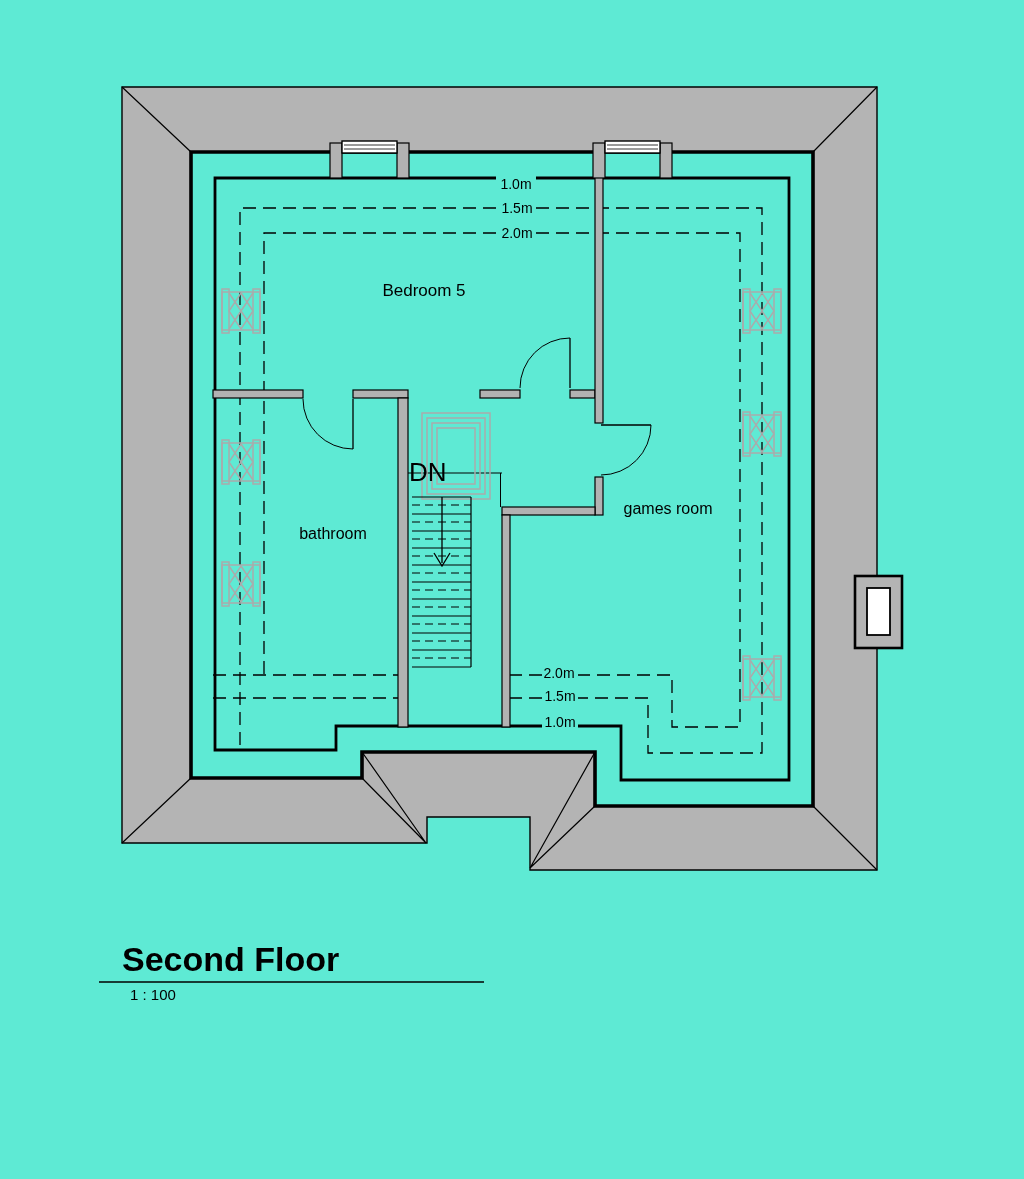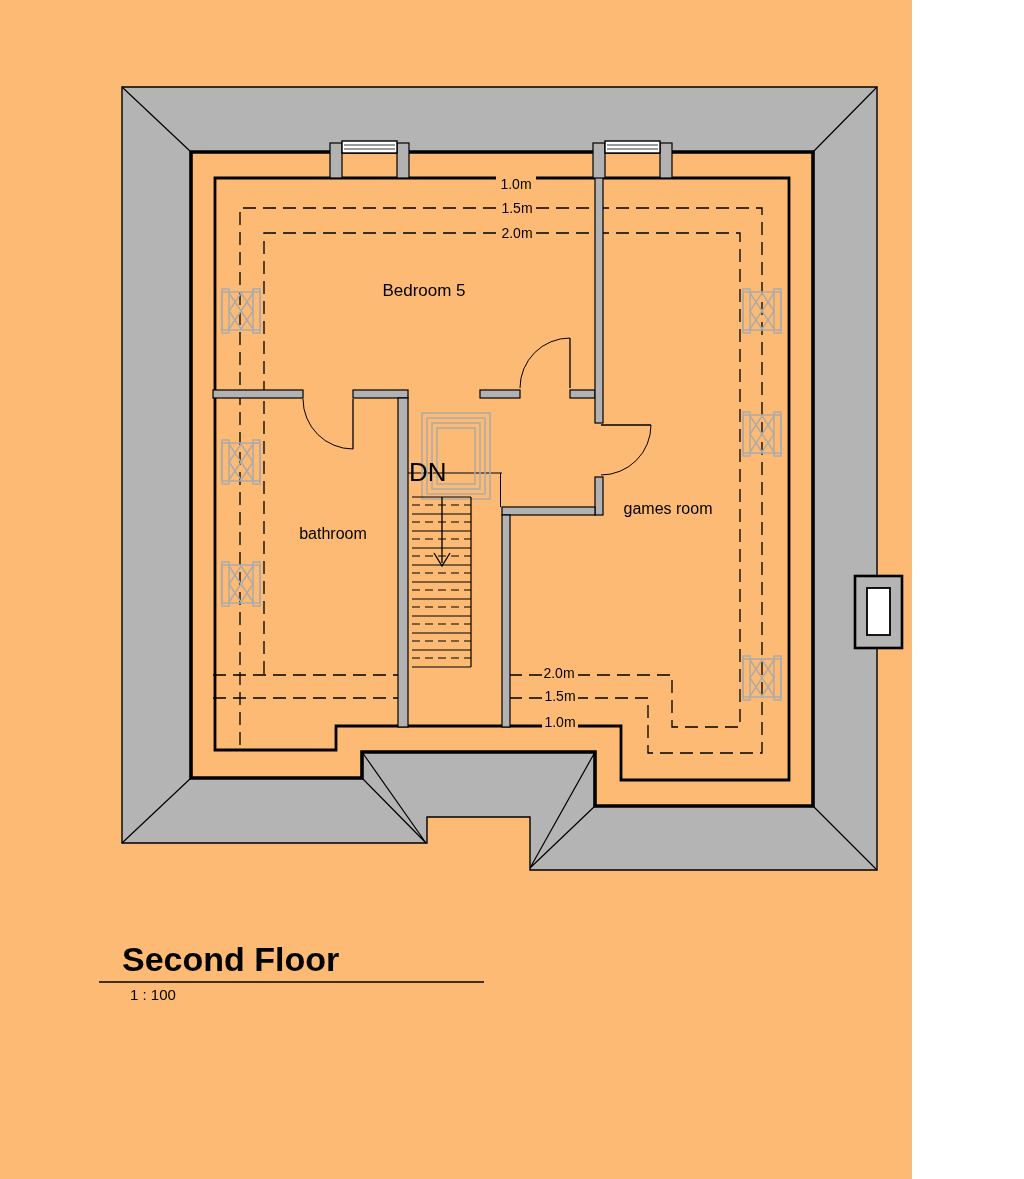--- a/index.html
+++ b/index.html
@@ -1,19 +1,19 @@
 <!DOCTYPE html>
 <html style="--roof: #b4b4b4; --wall: #b2b2b2; --sym: #ababab; --line: #000000;"><head>
 <meta charset="utf-8">
 <style>
   :root{
     --roof:#b4b4b4; --wall:#b2b2b2; --sym:#ababab; --line:#000000;
   }
   html,body{margin:0;padding:0;background:#fff;}
-  .page{width:912px;height:1179px;background:#fdba74;position:relative;font-family:"Liberation Sans",sans-serif;}
+  .page{width:1024px;height:1179px;background:#5eead4;position:relative;font-family:"Liberation Sans",sans-serif;}
   svg{display:block}
   .roof-fill{fill:var(--roof);stroke:none;fill-rule:evenodd;}
   .roof-edge{fill:none;stroke:var(--line);stroke-width:1.4;}
   .hip{stroke:var(--line);stroke-width:1.2;fill:none;}
   .footprint{fill:none;stroke:var(--line);stroke-width:3.6;stroke-linejoin:miter;}
   .knee{fill:none;stroke:var(--line);stroke-width:2.8;}
   .dash{fill:none;stroke:var(--line);stroke-width:1.3;stroke-dasharray:13 7;}
   .thin{fill:none;stroke:var(--line);stroke-width:1;}
   .wallseg{fill:var(--wall);stroke:var(--line);stroke-width:1.2;}
   .leaf{stroke:var(--line);stroke-width:1.3;fill:none;}

